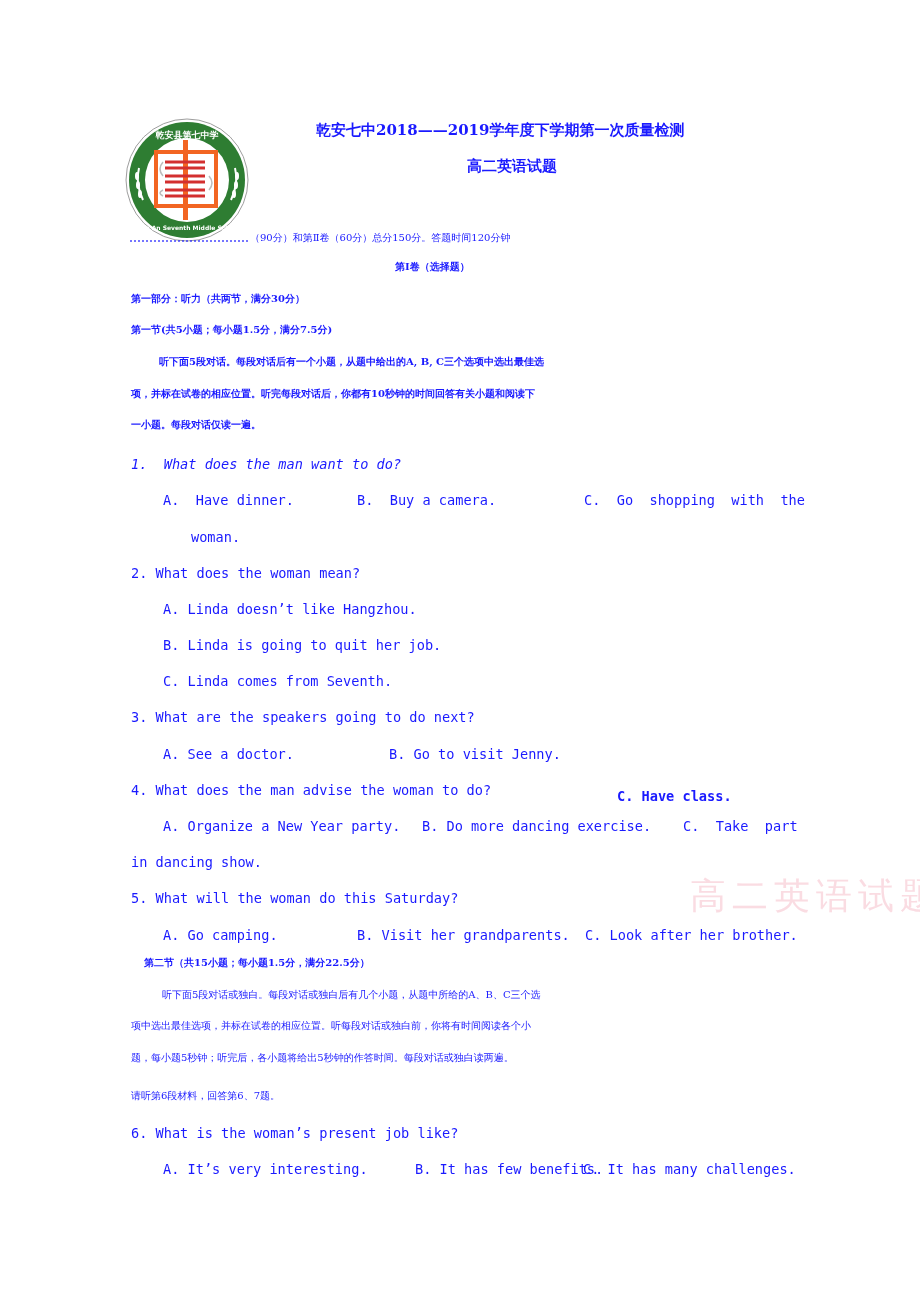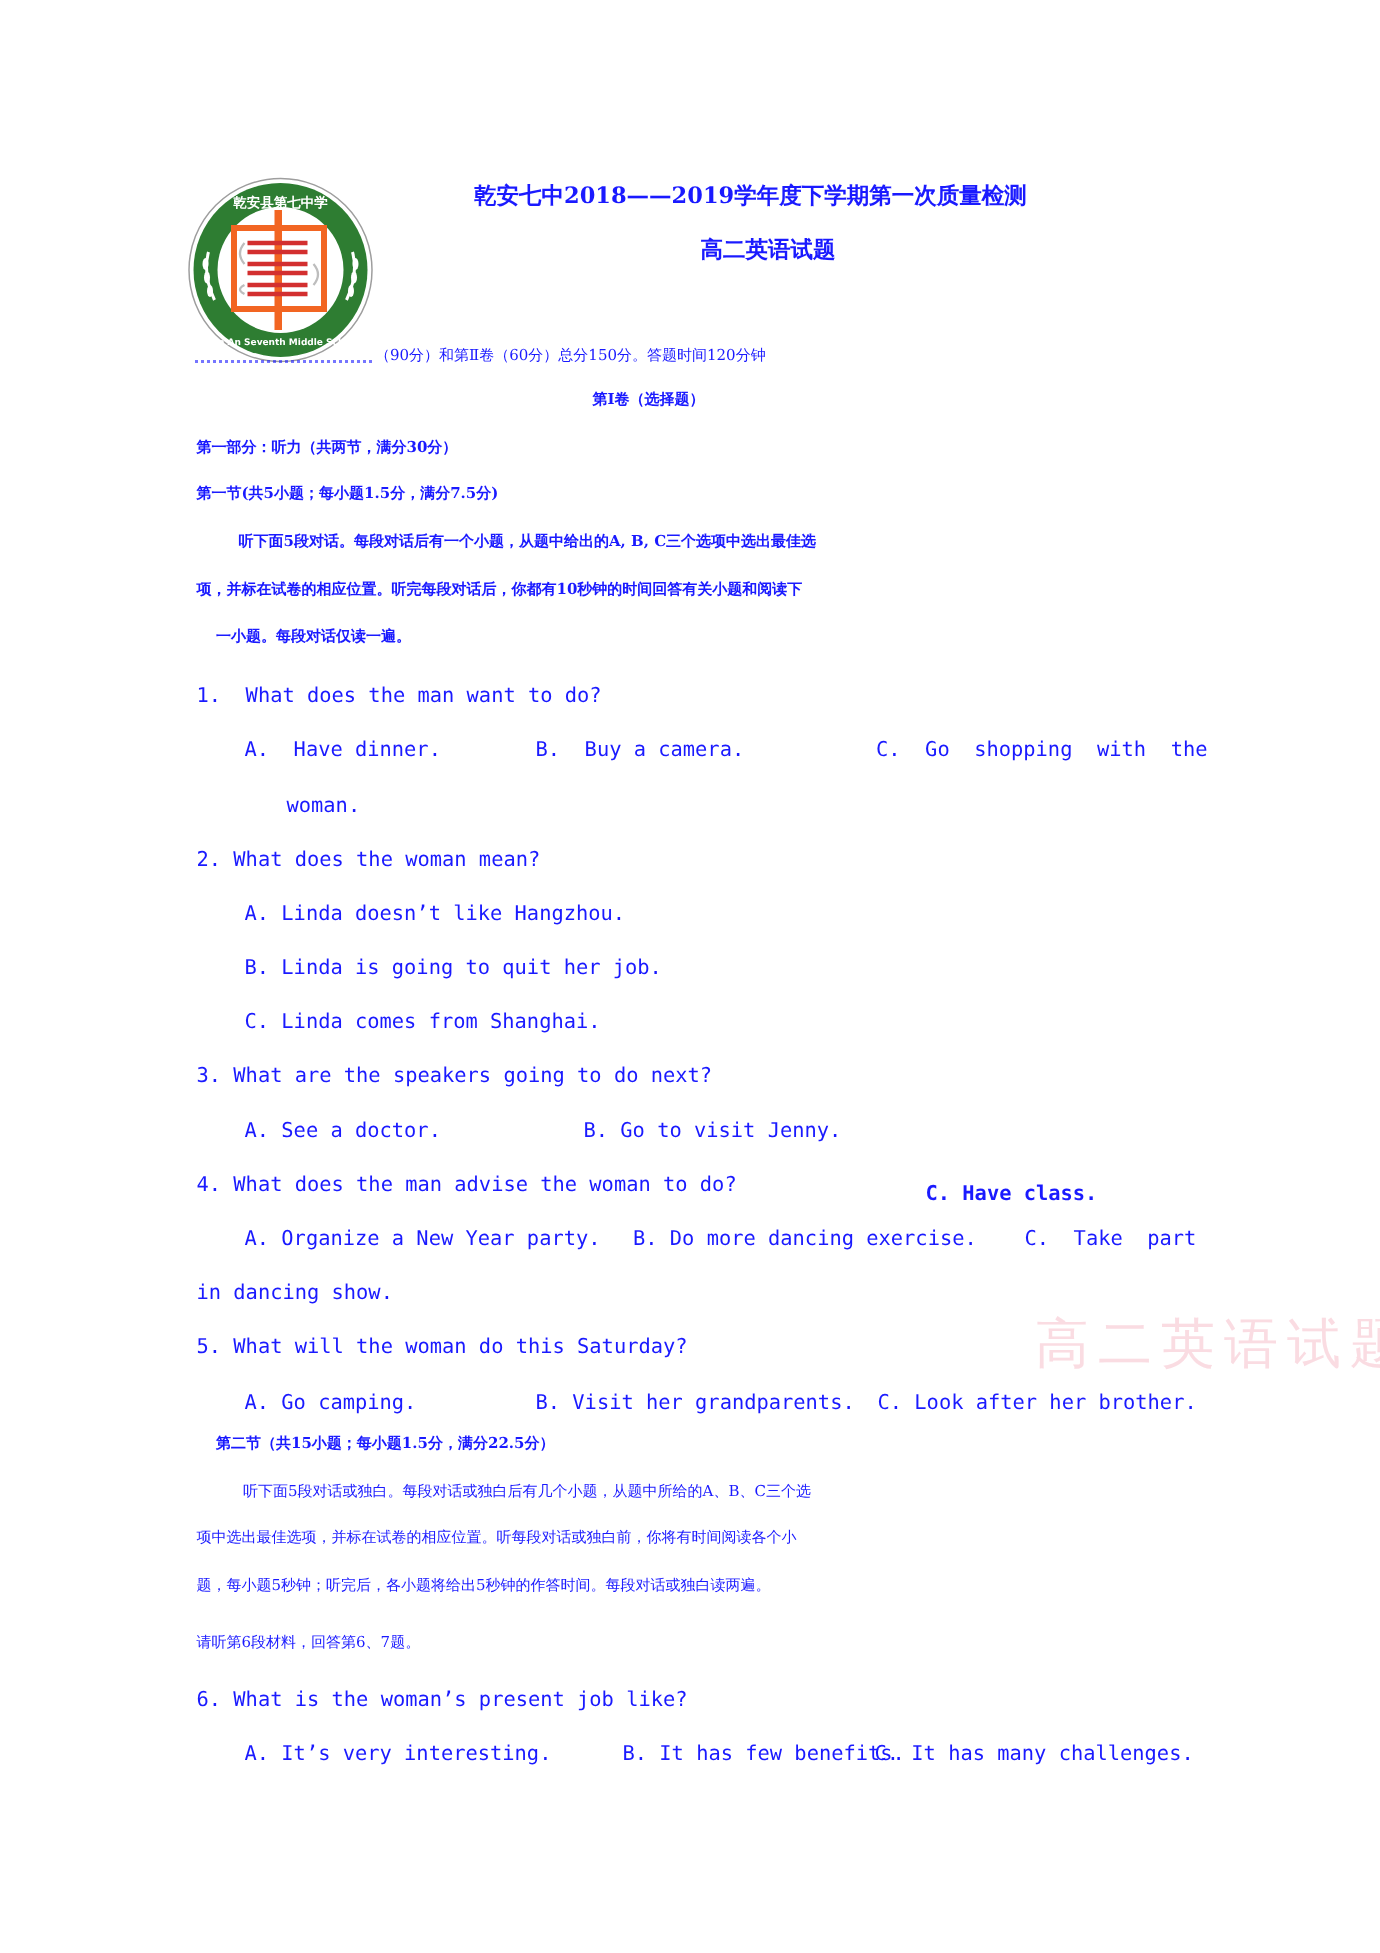--- a/index.html
+++ b/index.html
@@ -56,32 +56,32 @@
 <div class="abs cn title" style="left:423px; top:157px;">高二英语试题</div>
 <div class="abs cn" style="left:250px; top:229px;">（90分）和第Ⅱ卷（60分）总分150分。答题时间120分钟</div>
 <div class="abs" style="left:130px; top:240px; width:118px; border-top:2px dotted #1a1aff; opacity:0.6;"></div>
 
 <div class="abs cn bold" style="left:395px; top:258px;">第Ⅰ卷（选择题）</div>
 
 <div class="abs cn bold" style="left:131px; top:290px;">第一部分：听力（共两节，满分30分）</div>
 <div class="abs cn bold" style="left:131px; top:321px;">第一节(共5小题；每小题1.5分，满分7.5分)</div>
 <div class="abs cn bold" style="left:159px; top:353px;">听下面5段对话。每段对话后有一个小题，从题中给出的A, B, C三个选项中选出最佳选</div>
 <div class="abs cn bold" style="left:131px; top:385px;">项，并标在试卷的相应位置。听完每段对话后，你都有10秒钟的时间回答有关小题和阅读下</div>
-<div class="abs cn bold" style="left:131px; top:416px;margin-left:13px;">一小题。每段对话仅读一遍。</div>
+<div class="abs cn bold" style="left:131px; top:416px;">一小题。每段对话仅读一遍。</div>
 
-<div class="abs en" style="left:131px; top:455px;">1.  What does the man want to do?</div>
+<div class="abs en" style="left:131px; top:455px;font-style:italic;">1.  What does the man want to do?</div>
 <div class="abs en" style="left:163px; top:491px;">A.  Have dinner.</div>
 <div class="abs en" style="left:357px; top:491px;">B.  Buy a camera.</div>
 <div class="abs en" style="left:584px; top:491px;">C.  Go  shopping  with  the</div>
 <div class="abs en" style="left:191px; top:528px;">woman.</div>
 
 <div class="abs en" style="left:131px; top:564px;">2. What does the woman mean?</div>
 <div class="abs en" style="left:163px; top:600px;">A. Linda doesn’t like Hangzhou.</div>
 <div class="abs en" style="left:163px; top:636px;">B. Linda is going to quit her job.</div>
-<div class="abs en" style="left:163px; top:672px;">C. Linda comes from Shanghai.</div>
+<div class="abs en" style="left:163px; top:672px;">C. Linda comes from Seventh.</div>
 
 <div class="abs en" style="left:131px; top:708px;">3. What are the speakers going to do next?</div>
 <div class="abs en" style="left:163px; top:745px;">A. See a doctor.</div>
 <div class="abs en" style="left:389px; top:745px;">B. Go to visit Jenny.</div>
 <div class="abs en" style="left:617px; top:787px;font-weight:bold;">C. Have class.</div>
 
 <div class="abs en" style="left:131px; top:781px;">4. What does the man advise the woman to do?</div>
 <div class="abs en" style="left:163px; top:817px;">A. Organize a New Year party.</div>
 <div class="abs en" style="left:422px; top:817px;">B. Do more dancing exercise.</div>
 <div class="abs en" style="left:683px; top:817px;">C.  Take  part</div>

